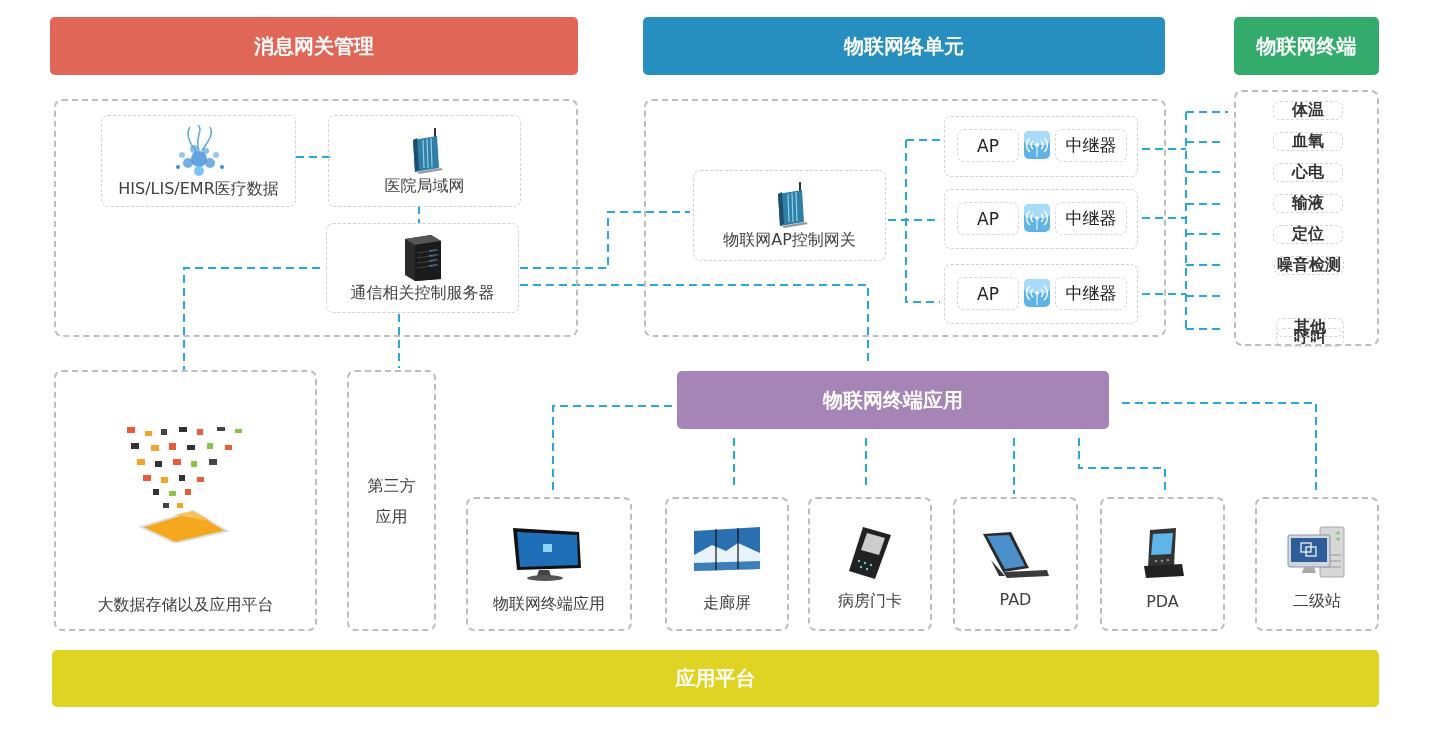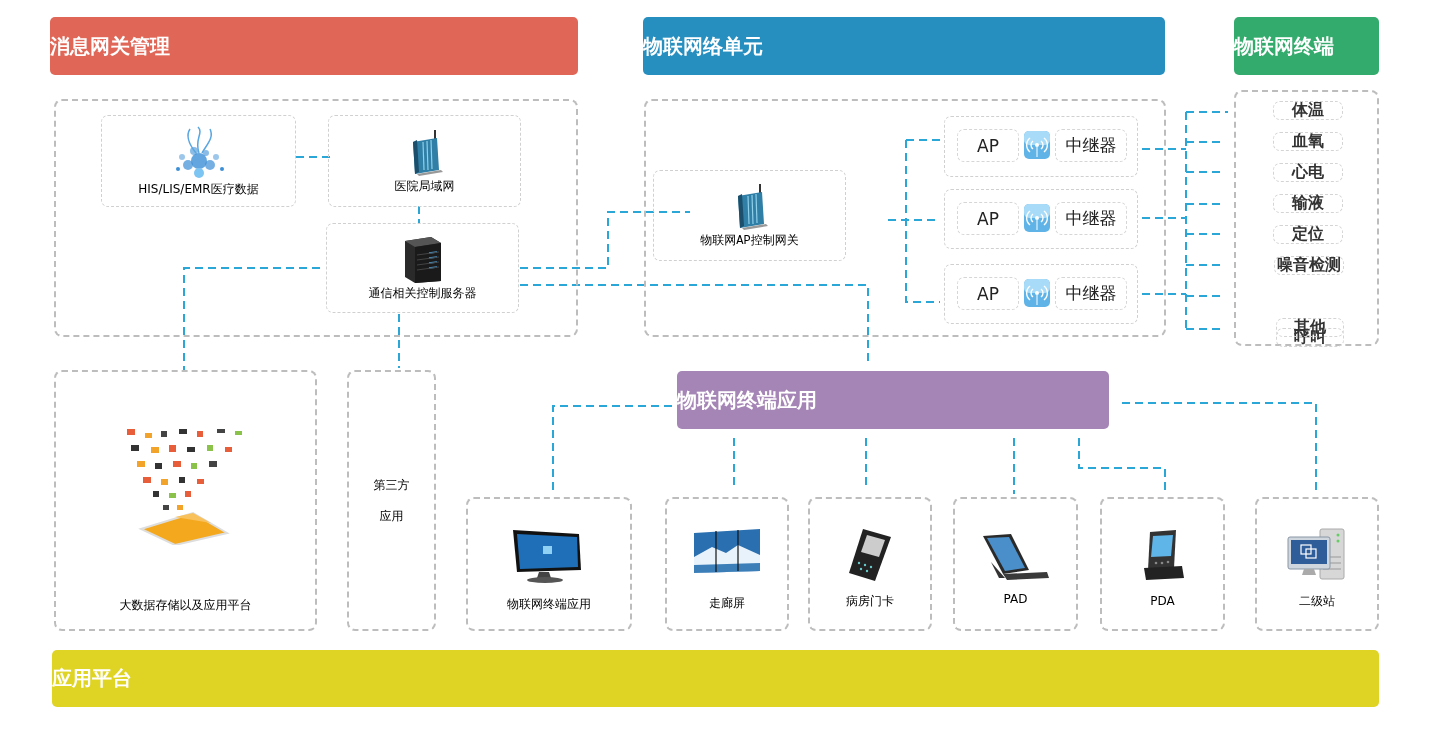--- a/index.html
+++ b/index.html
@@ -1,22 +1,22 @@
 <!DOCTYPE html>
 <html><head>
 <meta charset="utf-8">
 <style>
   html, body { margin:0; padding:0; background:#ffffff; }
   body { width:1440px; height:735px; position:relative; overflow:hidden;
          font-family:"DejaVu Sans","Liberation Sans",sans-serif; color:#222; }
   .abs { position:absolute; box-sizing:border-box; }
-  .banner { color:#fff; font-weight:bold; font-size:20px; display:flex; align-items:center; border-radius:5px; }
+  .banner { color:#fff; font-weight:bold; font-size:20px; display:flex; align-items:center; justify-content:center; border-radius:5px; }
   .dash { border:2px dashed #bdbdbd; border-radius:8px; }
   .dash-light { border:1.5px dashed #d0d0d0; border-radius:7px; }
-  .label { font-size:12px; color:#000000; text-align:right; white-space:nowrap; }
+  .label { font-size:16px; color:#404040; text-align:right; white-space:nowrap; }
   .node { display:flex; flex-direction:column; align-items:center; justify-content:center; }
   .tag { border:1.5px dashed #d4d4d4; border-radius:7px; font-size:16px; font-weight:bold; display:flex; align-items:center; justify-content:center; color:#333; }
   svg.lines { position:absolute; left:0; top:0; pointer-events:none; }
   .ap-pill { border:1.5px dashed #d6d6d6; border-radius:7px; display:flex; align-items:center; justify-content:center; font-size:17px; color:#222; }
 </style>
 </head>
 <body>
 
 <svg class="lines" width="1440" height="735">
   <g stroke="#2aa7d6" stroke-width="2" stroke-dasharray="8,5" fill="none">
@@ -112,21 +112,21 @@
         <line x1="16" y1="25" x2="38" y2="22"></line>
         <line x1="16" y1="30" x2="38" y2="27"></line>
         <line x1="16" y1="35" x2="38" y2="32"></line>
       </g>
   </svg>
   <div class="label">通信相关控制服务器</div>
 </div>
 
 <div class="abs dash" style="left:644px;top:99px;width:522px;height:238px;"></div>
 
-<div class="abs dash-light node" style="left:653px;top:170px;width:193px;height:91px;font-family:Liberation Mono, monospace;">
+<div class="abs dash-light node" style="left:693px;top:170px;width:193px;height:91px;">
   <svg width="40" height="50" viewBox="0 0 40 50">
     <line x1="30" y1="2" x2="30" y2="16" stroke="#333" stroke-width="2"></line>
     <path d="M8 14 L32 10 L34 42 L10 46 Z" fill="#2f7fa6"></path>
     <path d="M8 14 L12 12 L14 44 L10 46 Z" fill="#1b4f6b"></path>
     <g stroke="#8fd0ea" stroke-width="1.2">
         <line x1="18" y1="14" x2="19" y2="42"></line>
         <line x1="22" y1="13" x2="23" y2="42"></line>
         <line x1="26" y1="12" x2="27" y2="41"></line>
       </g>
     <path d="M12 46 L36 42 L38 44 L14 48 Z" fill="#999"></path>

